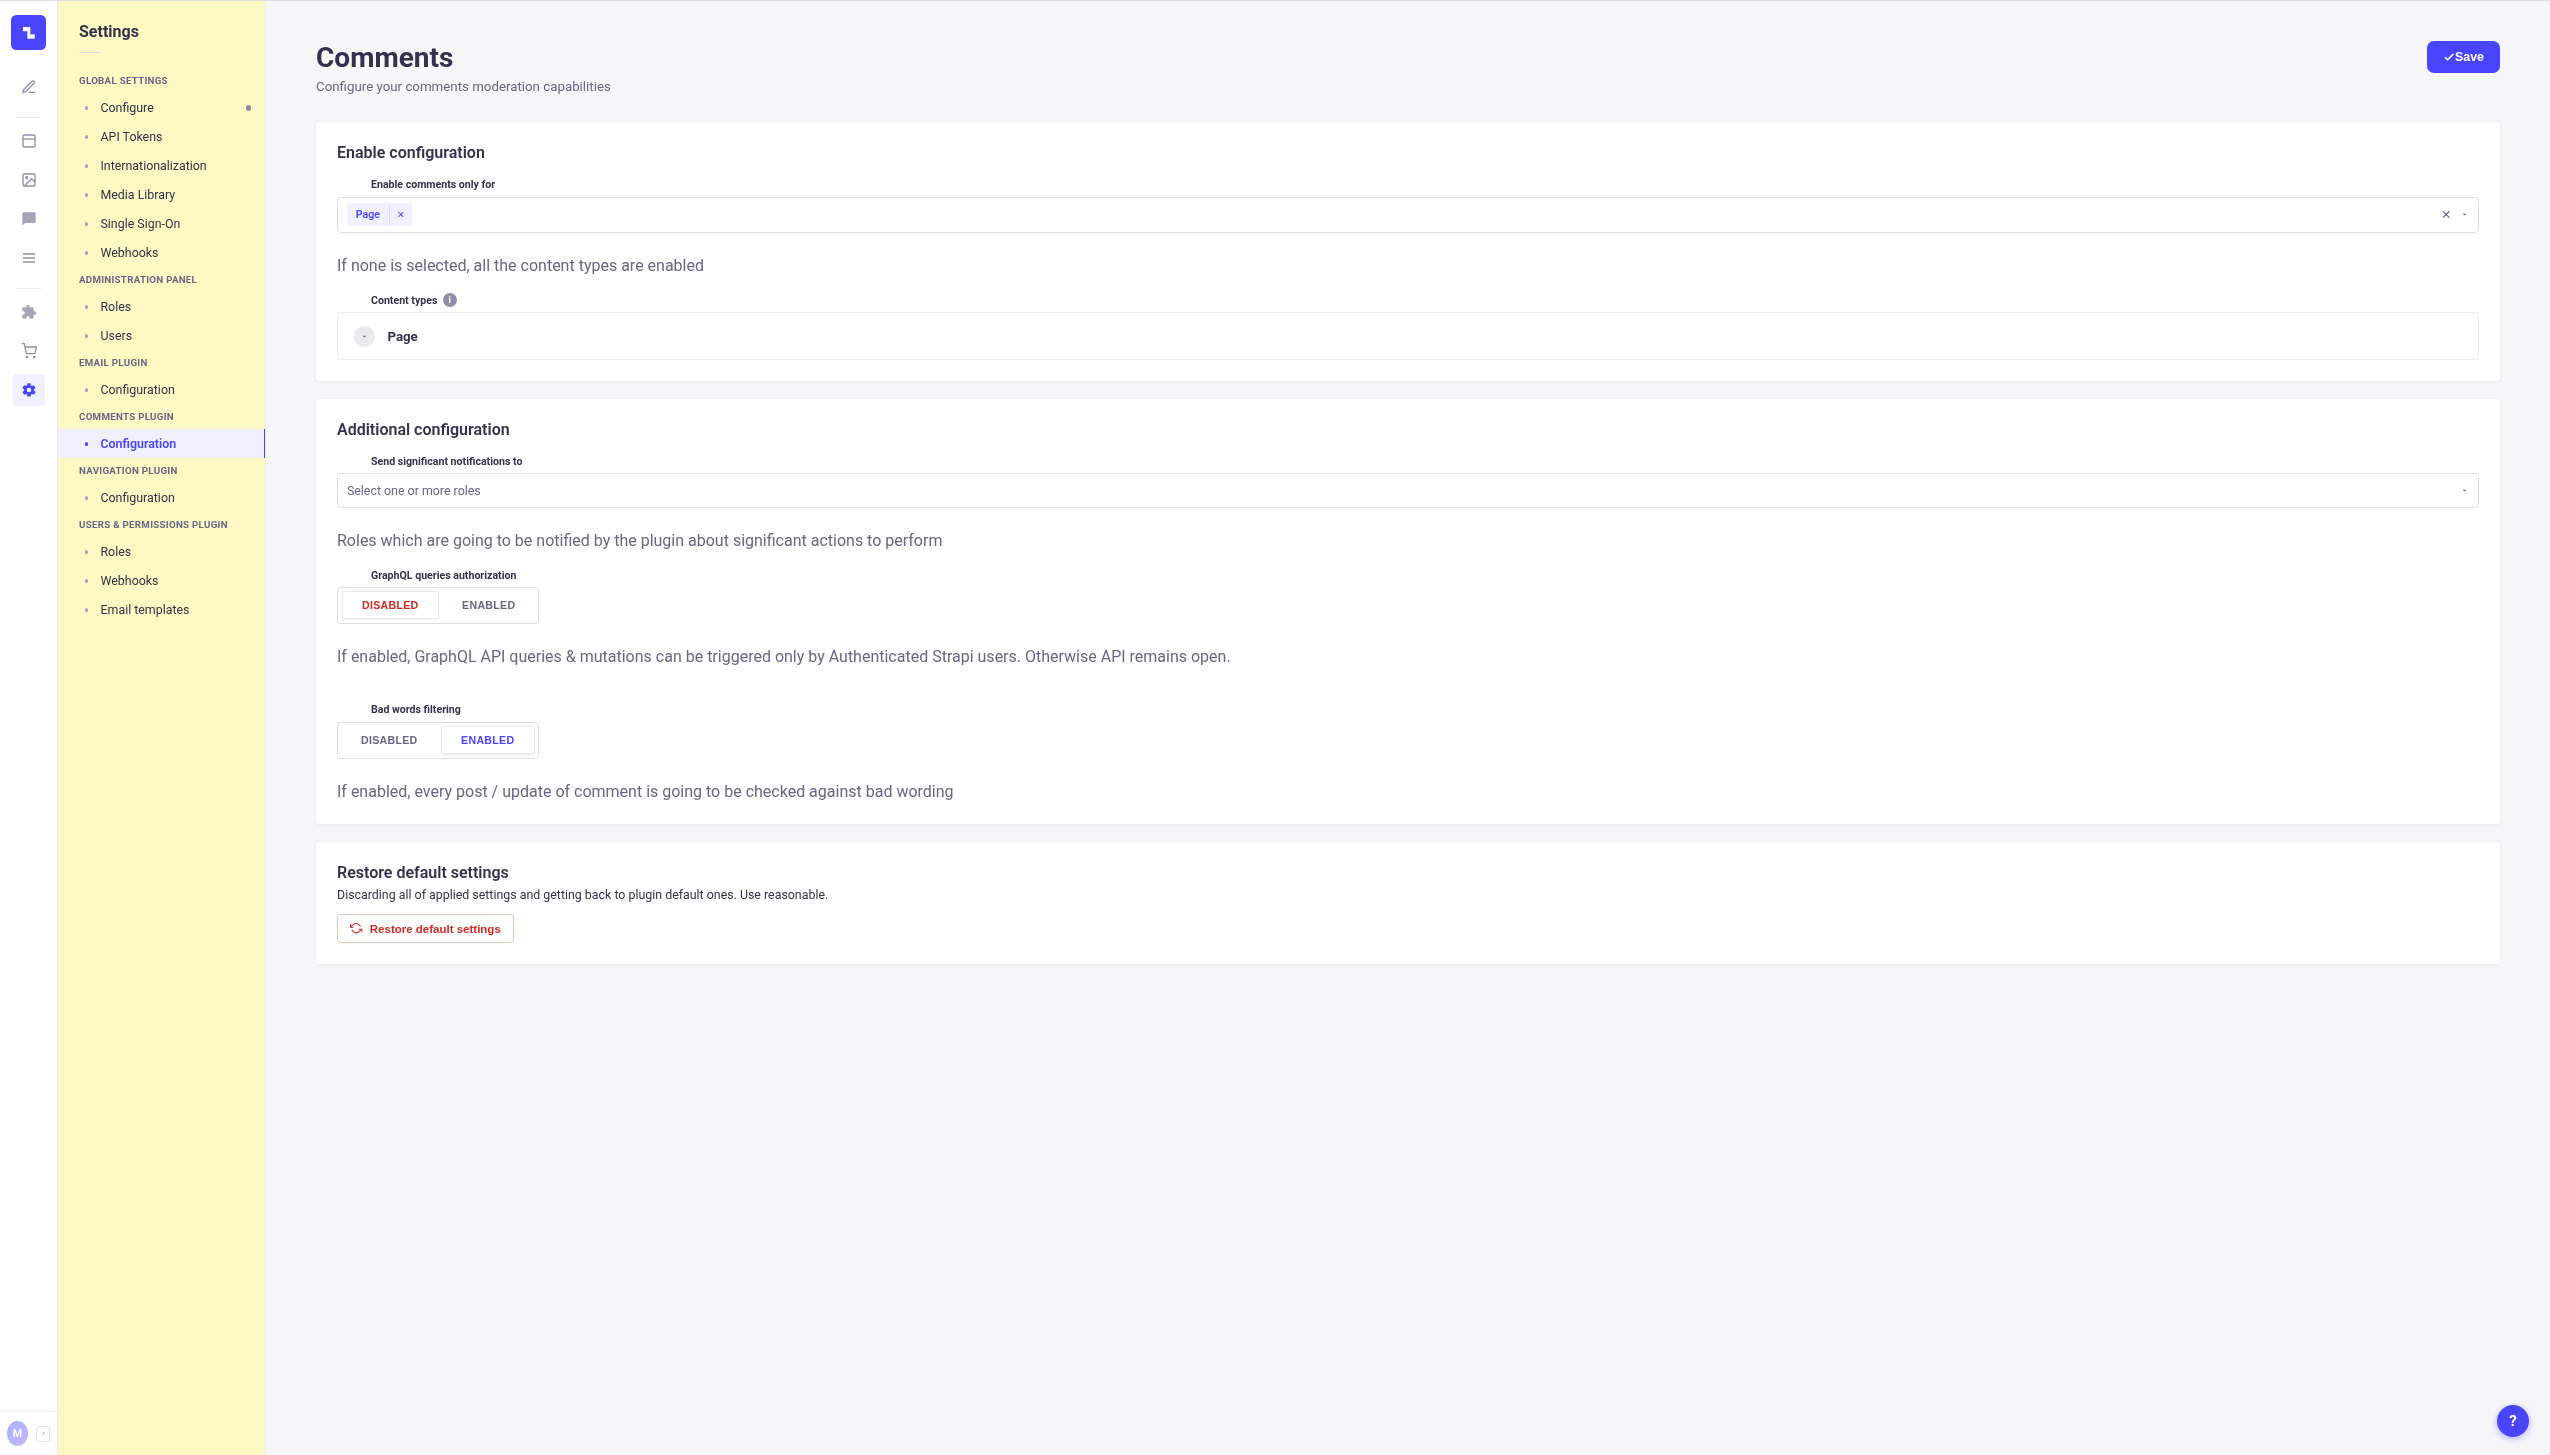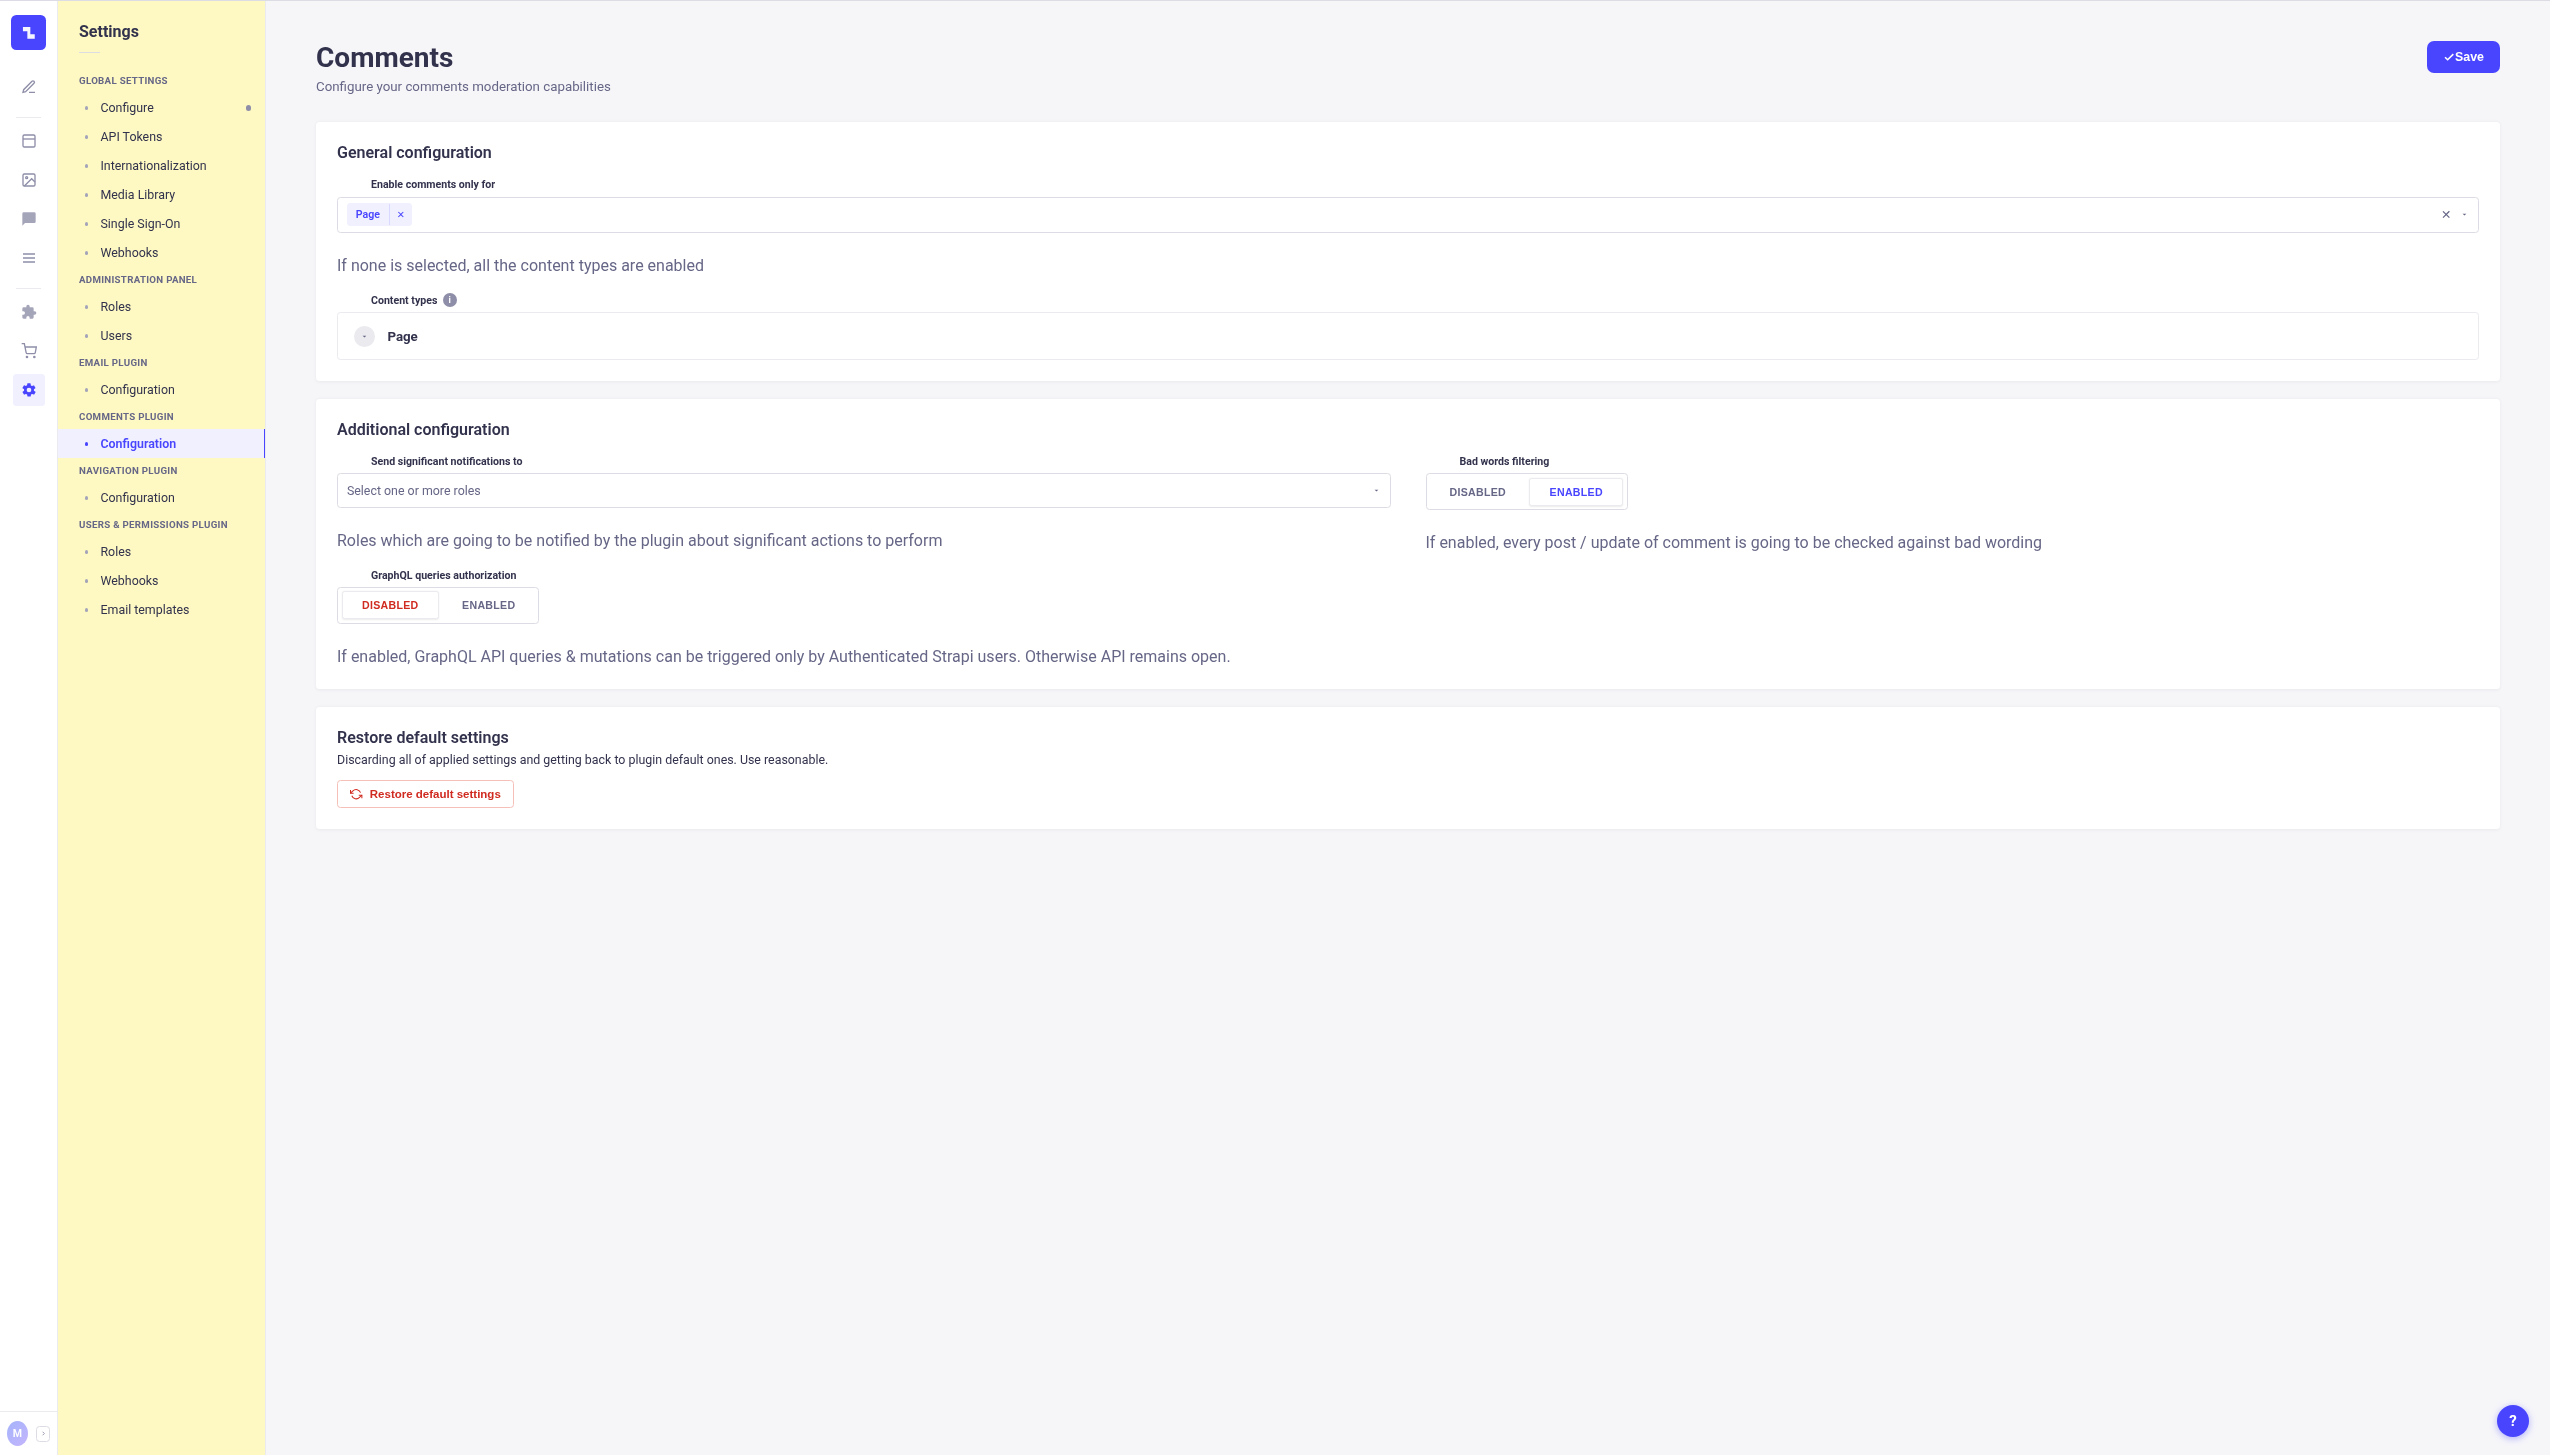--- a/index.html
+++ b/index.html
@@ -164,21 +164,21 @@
   padding:12.4px 16px;display:flex;align-items:center;gap:12.4px;
   margin-top:5.3px;
 }
 .accordion .round-btn {
   width:21px;height:21px;border-radius:50%;
   background:#eaeaef;display:flex;align-items:center;justify-content:center;
   color:#666687;font-size:8.9px;
 }
 .accordion-title { font-weight:700;font-size:13.3px; }
 
-.two-col { display:flex;gap:35px; }
+.two-col { display:flex;gap:35px;flex-direction:column; }
 .col { flex:1; }
 
 .toggle-group {
   display:flex;border:0.9px solid #dcdce4;border-radius:3.5px;overflow:hidden;
   width:fit-content;padding:3.5px;gap:3.5px;
 }
 .toggle-btn {
   padding:7px 19.5px;font-size:10.6px;font-weight:700;
   letter-spacing:0.3px;cursor:pointer;border-radius:2.7px;
   color:#666687;background:transparent;border:none;
@@ -348,21 +348,21 @@
       </div>
       <button class="save-button">
         <svg width="12.4" height="12.4" viewBox="0 0 24 24" fill="none" stroke="#fff" stroke-width="3">
             <path d="M20 6L9 17l-5-5"></path>
           </svg>
         <span>Save</span>
       </button>
     </div>
 
     <div class="card">
-      <div class="card-title">General configuration</div>
+      <div class="card-title">Enable configuration</div>
 
       <div class="field-label">Enable comments only for</div>
       <div class="select-wrap">
         <div class="select-tags">
           <div class="tag">
             <span class="tag-label">Page</span>
             <span class="tag-close">✕</span>
           </div>
         </div>
         <div class="select-actions">

